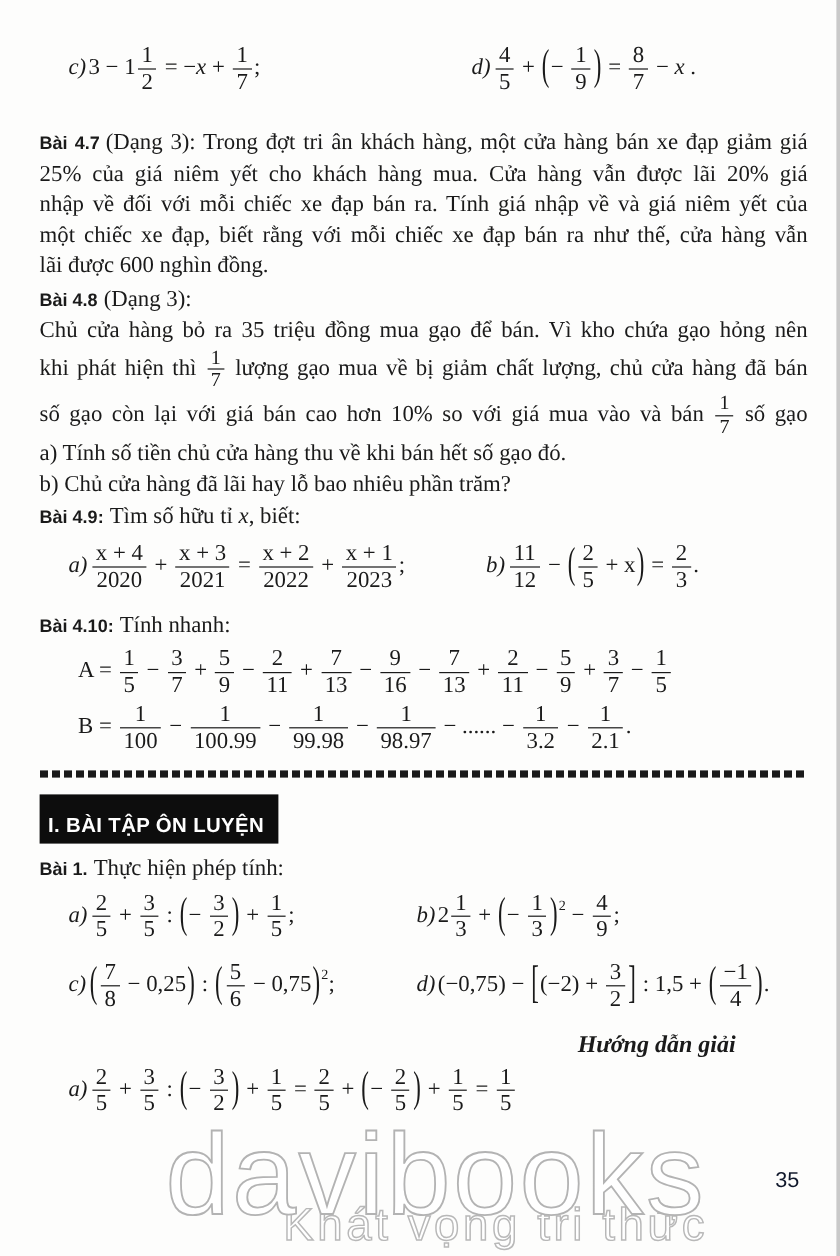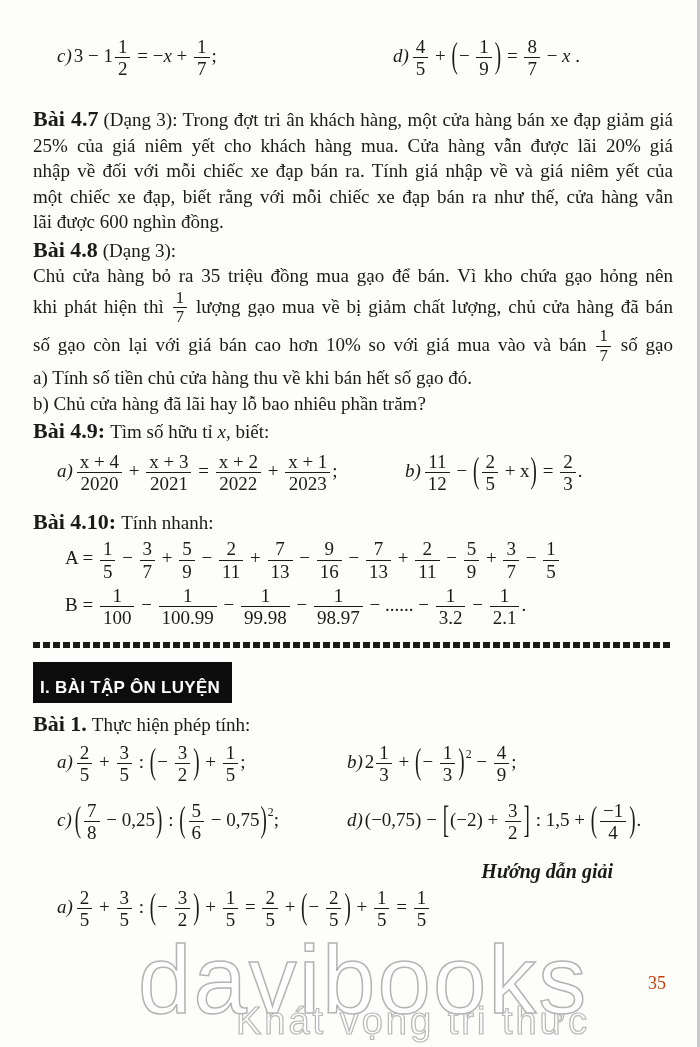--- a/index.html
+++ b/index.html
@@ -6,26 +6,26 @@
   html,body{margin:0;padding:0;background:#ffffff}
   .page{position:relative;width:700px;height:1047px;background:#fdfdfc;overflow:hidden;
         font-family:"Liberation Serif",serif;font-size:19px;color:#1a1a1a}
   .main{position:absolute;left:33px;top:28px;width:640px;z-index:2}
 
   
   .wm{position:absolute;z-index:1;color:#ffffff;-webkit-text-stroke:1.5px #b3b3b3;
       font-family:"Liberation Sans",sans-serif;white-space:nowrap}
   .wm1{left:138px;top:925px;font-size:96px;letter-spacing:2px}
   .wm2{left:236px;top:1000px;font-size:38px;-webkit-text-stroke:1.2px #b8b8b8;letter-spacing:3px}
-  .pnum{position:absolute;right:34px;top:973px;font-family:Liberation Serif, serif;
-        font-size:18px;z-index:4;color:#c2410c}
+  .pnum{position:absolute;right:34px;top:973px;font-family:Liberation Sans, sans-serif;
+        font-size:18px;z-index:4;color:#0f172a}
   .edge{position:absolute;right:0;top:0;width:3px;height:1047px;background:#c9c9c9;z-index:3}
 
   
-  .blbl{font-family:Liberation Serif, serif;font-weight:700;font-size:22px;margin-right:5px}
+  .blbl{font-family:Liberation Sans, sans-serif;font-weight:700;font-size:15px;margin-right:5px}
   .pline{line-height:25.5px}
   .j{text-align:justify;text-align-last:justify}
   .pline .frac{font-size:0.88em}
 
   
   .frac{display:inline-block;vertical-align:middle;text-align:center;line-height:1.12;padding:0 2px}
   .frac .num{display:block;padding:0 3px}
   .frac .den{display:block;border-top:1.6px solid #1a1a1a;padding:0 3px}
   .bp{display:inline-block;transform:scaleY(1.9);transform-origin:50% 52%;padding:0 1px}
   .bb{display:inline-block;transform:scaleY(2.0);transform-origin:50% 52%;padding:0 1px}

